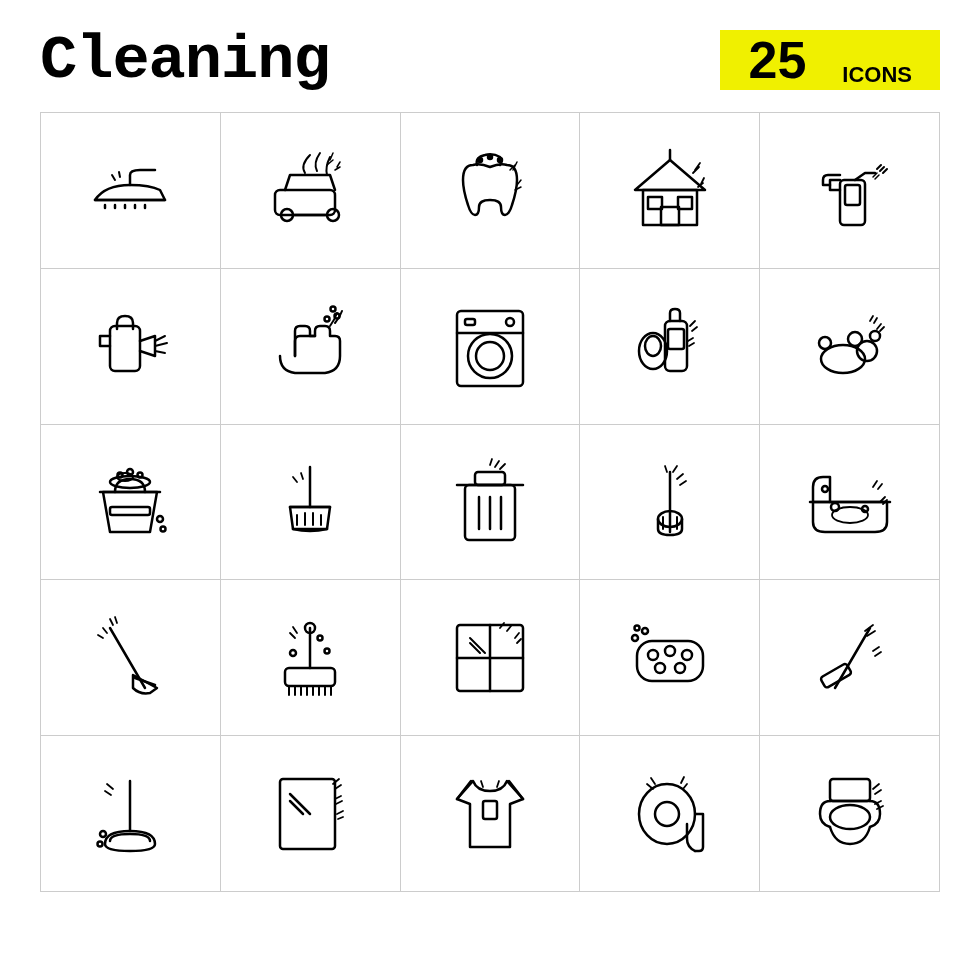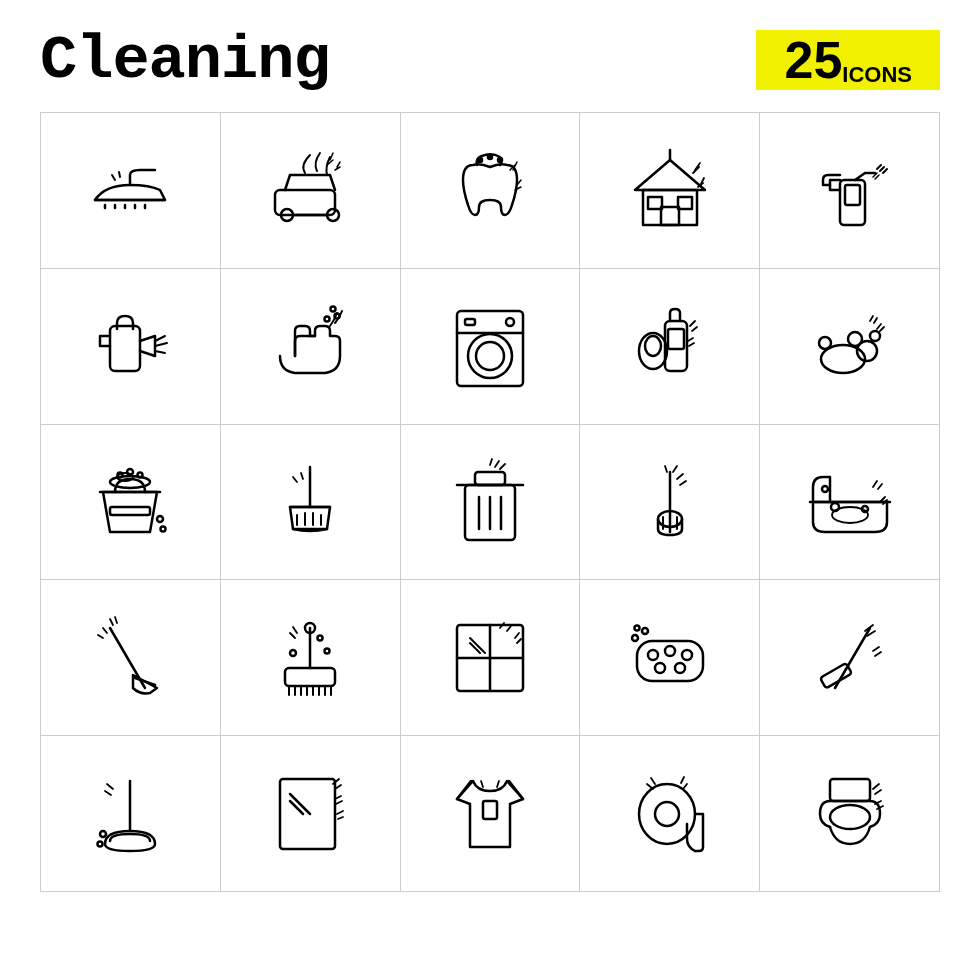--- a/index.html
+++ b/index.html
@@ -36,20 +36,21 @@
       font-size: 52px;
       font-weight: 900;
       color: #000000;
       line-height: 1;
     }
     .badge-text {
       font-size: 22px;
       font-weight: 700;
       color: #000000;
       line-height: 1;
+      margin-left: 36px;
     }
     .grid-container {
       display: grid;
       grid-template-columns: repeat(5, 1fr);
       grid-template-rows: repeat(5, 1fr);
       border-left: 1px solid #cccccc;
       border-top: 1px solid #cccccc;
       margin: 0 40px;
       height: 780px;
     }

